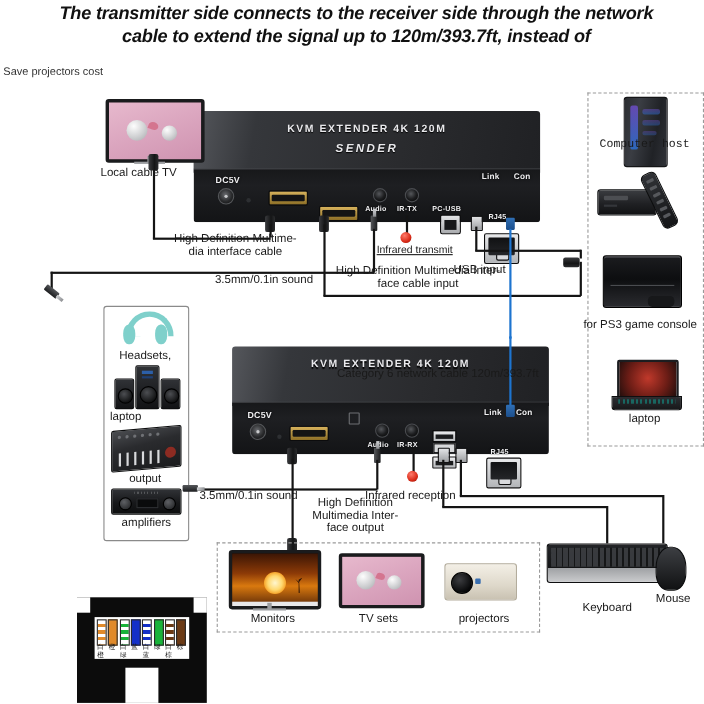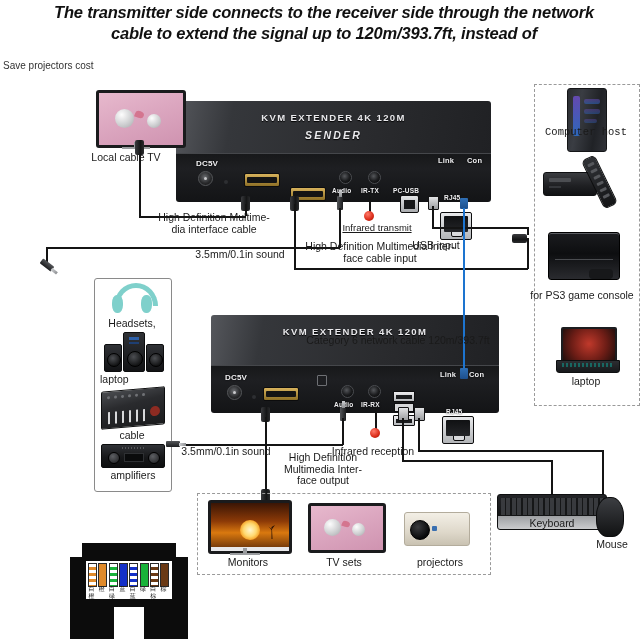--- a/index.html
+++ b/index.html
@@ -289,21 +289,21 @@
     <div class="mknob" style="left:33px;top:4px;width:3px;height:3px;"></div>
     <div class="mknob" style="left:40px;top:4px;width:3px;height:3px;"></div>
     <div class="mfad" style="left:6px;top:20px;width:2px;height:12px;"></div>
     <div class="mfad" style="left:13px;top:20px;width:2px;height:12px;"></div>
     <div class="mfad" style="left:20px;top:20px;width:2px;height:12px;"></div>
     <div class="mfad" style="left:27px;top:20px;width:2px;height:12px;"></div>
     <div class="mfad" style="left:34px;top:20px;width:2px;height:12px;"></div>
     <div class="mfad" style="left:41px;top:20px;width:2px;height:12px;"></div>
     <div style="position:absolute;left:48px;top:18px;width:10px;height:10px;border-radius:50%;background:#8d2b22;"></div>
   </div>
-  <div class="lbl" style="left:100px;top:430px;width:64px;">cable</div>
+  <div class="lbl" style="left:100px;top:430px;width:64px;">output</div>
 
   <div class="amp" style="left:101px;top:444px;width:62px;height:22px;">
     <div class="adial" style="left:6px;top:7px;width:10px;height:10px;"></div>
     <div class="adial" style="left:46px;top:7px;width:10px;height:10px;"></div>
     <div style="position:absolute;left:22px;top:8px;width:18px;height:7px;background:#0a0b0c;border:1px solid #2e3033;"></div>
     <div style="position:absolute;left:20px;top:2px;width:24px;height:2px;background:repeating-linear-gradient(90deg,#55575a 0 1px,transparent 1px 3px);"></div>
   </div>
   <div class="lbl" style="left:98px;top:470px;width:70px;">amplifiers</div>
 
   <div class="unit" style="left:211px;top:315px;width:288px;height:98px;">
@@ -426,21 +426,21 @@
 
   <div class="proj" style="left:404px;top:512px;width:64px;height:32px;">
     <div class="plens" style="left:5px;top:7px;width:18px;height:18px;"></div>
     <div style="position:absolute;left:27px;top:13px;width:5px;height:5px;background:#3a6fb0;border-radius:1px;"></div>
   </div>
   <div class="lbl" style="left:404px;top:557px;width:72px;">projectors</div>
 
   <div class="kbd" style="left:497px;top:494px;width:108px;height:34px;">
     <div class="keys"></div>
   </div>
-  <div class="lbl" style="left:518px;top:518px;width:68px;">Keyboard</div>
+  <div class="lbl" style="left:518px;top:547px;width:68px;">Keyboard</div>
   <div class="mouse" style="left:596px;top:497px;width:26px;height:38px;"></div>
   <div class="lbl" style="left:588px;top:539px;width:48px;">Mouse</div>
 
   <div class="rjdiag" style="left:70px;top:543px;width:118px;height:96px;">
     <div style="position:absolute;left:0;top:0;width:12px;height:14px;background:#fff;"></div>
     <div style="position:absolute;right:0;top:0;width:12px;height:14px;background:#fff;"></div>
     <div class="rjwin" style="left:16px;top:18px;width:86px;height:38px;">
       <div id="rj-pins" style="position:absolute;left:2px;top:2px;">
           <div class="pin" style="left: 0px; background: repeating-linear-gradient(rgb(255, 255, 255) 0px, rgb(255, 255, 255) 3px, rgb(224, 138, 42) 3px, rgb(224, 138, 42) 6px);"></div>
           <div class="pinch" style="left: -1px; top: 23px; white-space: pre;">白

